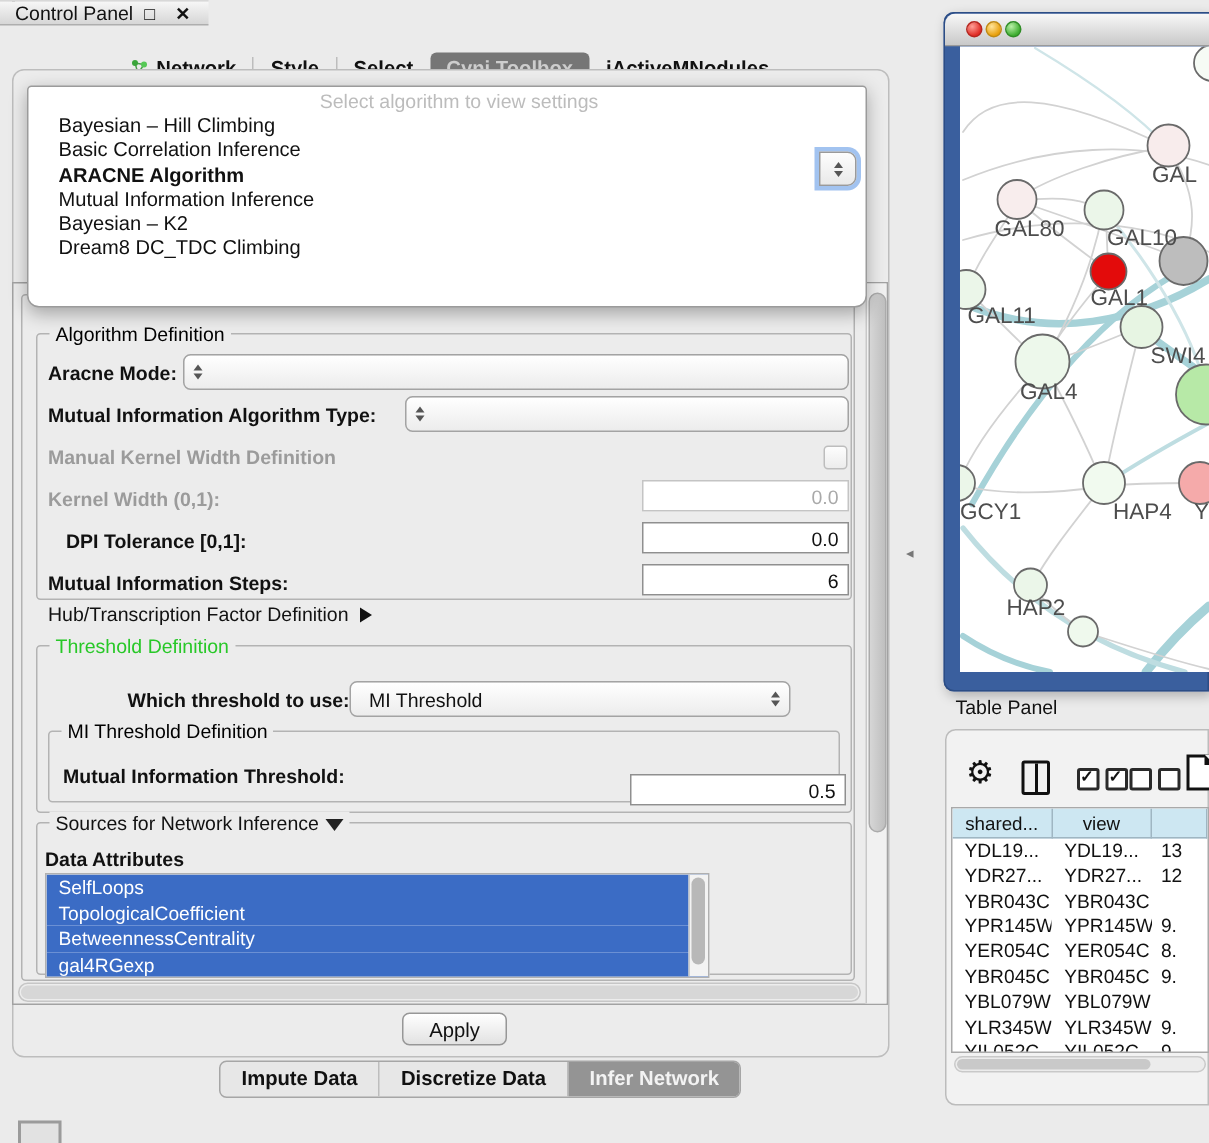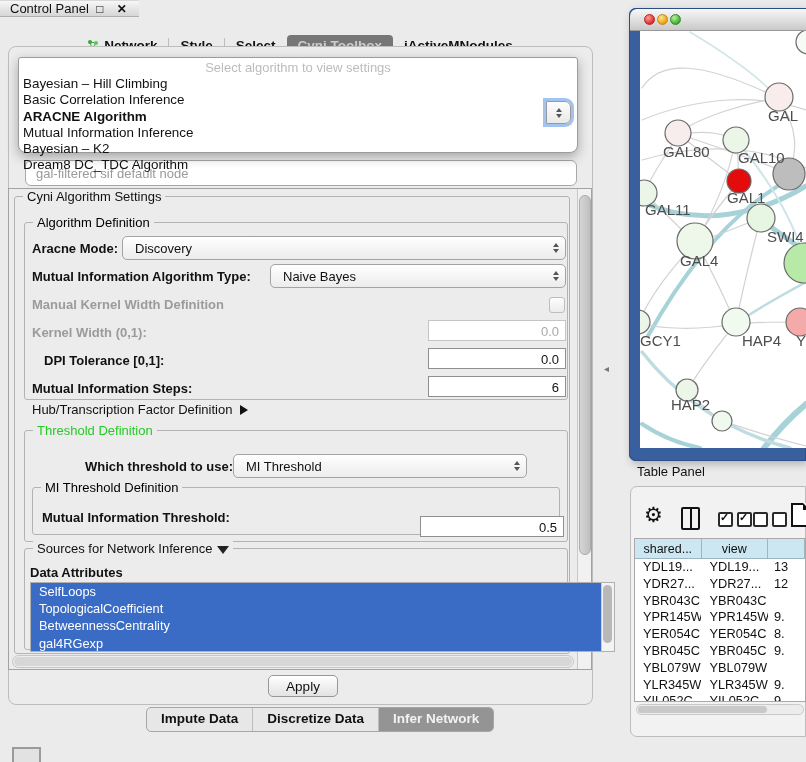--- a/index.html
+++ b/index.html
@@ -16,22 +16,22 @@
   .top-tick{left:8px;top:0;width:2px;height:7px;background:#9a9a9a;}
 
   .tabbar{left:0;top:33px;width:600px;height:24px;display:flex;justify-content:center;align-items:center;}
   .tab{font-size:13.5px;font-weight:bold;padding:3px 11px;color:#111;display:flex;align-items:center;gap:5px;}
   .tab.sel{background:#767676;color:#cdcdcd;border-radius:4px;}
   .tabsep{width:1px;height:14px;background:#bdbdbd;}
 
   .content-panel{left:8px;top:46px;width:583px;height:657px;border:1px solid #bdbdbd;border-radius:8px;background:#ececec;}
 
   
-  .dropdown{left:18px;top:57px;width:560px;height:96px;background:#fff;border:1px solid #9b9b9b;
-    border-radius:3px 3px 8px 8px;box-shadow:0 4px 12px rgba(0,0,0,.3);z-index:30;box-sizing:border-box;}
+  .dropdown{left:18px;top:57px;width:560px;height:148px;background:#fff;border:1px solid #9b9b9b;
+    border-radius:3px 3px 8px 8px;box-shadow:0 4px 12px rgba(0,0,0,.3);z-index:30;box-sizing:border-box;padding-left:16px;}
   .dd-ph{text-align:center;color:#bcbcbc;font-size:13px;padding-top:2px;height:16px;}
   .dd-item{font-size:13.4px;line-height:16.3px;padding-left:4px;white-space:nowrap;}
   .dd-item.bold{font-weight:bold;}
 
   .ghost-stepper{left:546px;top:101px;width:25px;height:23px;z-index:31;background:linear-gradient(#fdfdfd,#e9e9e9);
     border:1px solid #9a9a9a;border-radius:0 6px 6px 0;box-shadow:0 0 0 3px rgba(100,155,230,.6);
     display:flex;flex-direction:column;align-items:center;justify-content:center;gap:2px;box-sizing:border-box;}
   .ghost-combo{left:25px;top:160px;width:552px;height:26px;border:1px solid #a8a8a8;border-radius:6px;
     background:#fff;z-index:5;font-size:13px;color:#9a9a9a;line-height:26px;padding-left:10px;box-sizing:border-box;}
 
@@ -61,21 +61,21 @@
     font-size:13px;text-align:right;line-height:21px;padding-right:6px;box-sizing:border-box;}
   .field.dis{border-color:#c4c4c4;color:#a9a9a9;}
 
   .cb{position:absolute;width:14px;height:14px;border:1px solid #bdbdbd;border-radius:3px;
     background:linear-gradient(#fdfdfd,#ececec);z-index:12;}
 
   .hub-row{position:absolute;left:32px;top:402px;font-size:13px;z-index:12;display:flex;align-items:center;gap:8px;}
   .tri-right{width:0;height:0;border-top:5.5px solid transparent;border-bottom:5.5px solid transparent;border-left:8px solid #111;}
   .tri-down{display:inline-block;width:0;height:0;border-left:6px solid transparent;border-right:6px solid transparent;border-top:8px solid #222;vertical-align:-1px;margin-left:4px;}
 
-  .attr-list{position:absolute;left:30px;top:582px;width:585px;height:70px;background:#fff;
+  .attr-list{position:absolute;left:30px;top:582px;width:443px;height:70px;background:#fff;
     border:1px solid #b0b0b0;z-index:12;overflow:hidden;box-sizing:border-box;}
   .attr-item{height:17.2px;line-height:17.2px;background:#3b6cc5;color:#fff;font-size:12.8px;padding-left:8px;}
   .attr-scroll{position:absolute;right:0;top:0;width:13px;height:68px;background:#f3f3f3;border-left:1px solid #ccc;box-sizing:border-box;}
   .attr-scroll .thumb{position:absolute;left:1px;top:2px;width:9px;height:58px;background:#b8b8b8;border-radius:5px;}
 
   .apply-btn{left:268px;top:675px;width:70px;height:22px;border:1px solid #979797;border-radius:5px;
     background:linear-gradient(#ffffff,#e2e2e2);font-size:13.5px;text-align:center;line-height:21px;z-index:12;box-sizing:border-box;}
 
   .segbar{left:146px;top:707px;height:23px;display:flex;border:1px solid #a6a6a6;border-radius:5px;
     background:#e7e7e7;overflow:hidden;z-index:5;}
@@ -171,21 +171,21 @@
       <div class="dd-item">Bayesian – Hill Climbing</div>
 
       <div class="dd-item">Basic Correlation Inference</div>
 
       <div class="dd-item bold">ARACNE Algorithm</div>
 
       <div class="dd-item">Mutual Information Inference</div>
 
       <div class="dd-item">Bayesian – K2</div>
 
-      <div class="dd-item">Dream8 DC_TDC Algorithm</div>
+      <div class="dd-item">Dream8 DC_TDC Climbing</div>
     </div>
 </div>
 <div class="abs ghost-stepper">
   <i class="tri-up"></i>
     <i class="tri-dn"></i>
 </div>
 <div class="abs ghost-combo">gal-filtered sif default node</div>
 
 <div class="abs settings"></div>
 <div class="abs vscroll">
@@ -198,30 +198,28 @@
 <div class="grp" style="left:14px;top:196px;width:554px;height:456px;">
   <span class="grp-legend">Cyni Algorithm Settings</span>
 </div>
 
 <div class="grp" style="left:24px;top:222px;width:542px;height:176px;">
   <span class="grp-legend lg-blue">Algorithm Definition</span>
 </div>
 
 <span class="lbl" style="left:32px;top:241px;">Aracne Mode:</span>
 <div class="combo" style="left:122px;top:236px;width:444px;">
-  <span class="combo-val">Discovery</span>
   <span class="stepper">
       <i class="tri-up"></i>
       <i class="tri-dn"></i>
     </span>
 </div>
 
 <span class="lbl" style="left:32px;top:269px;">Mutual Information Algorithm Type:</span>
 <div class="combo" style="left:270px;top:264px;width:296px;">
-  <span class="combo-val">Naive Bayes</span>
   <span class="stepper">
       <i class="tri-up"></i>
       <i class="tri-dn"></i>
     </span>
 </div>
 
 <span class="lbl dis" style="left:32px;top:297px;">Manual Kernel Width Definition</span>
 <div class="cb" style="left:549px;top:297px;"></div>
 
 <span class="lbl dis" style="left:32px;top:325px;">Kernel Width (0,1):</span>

